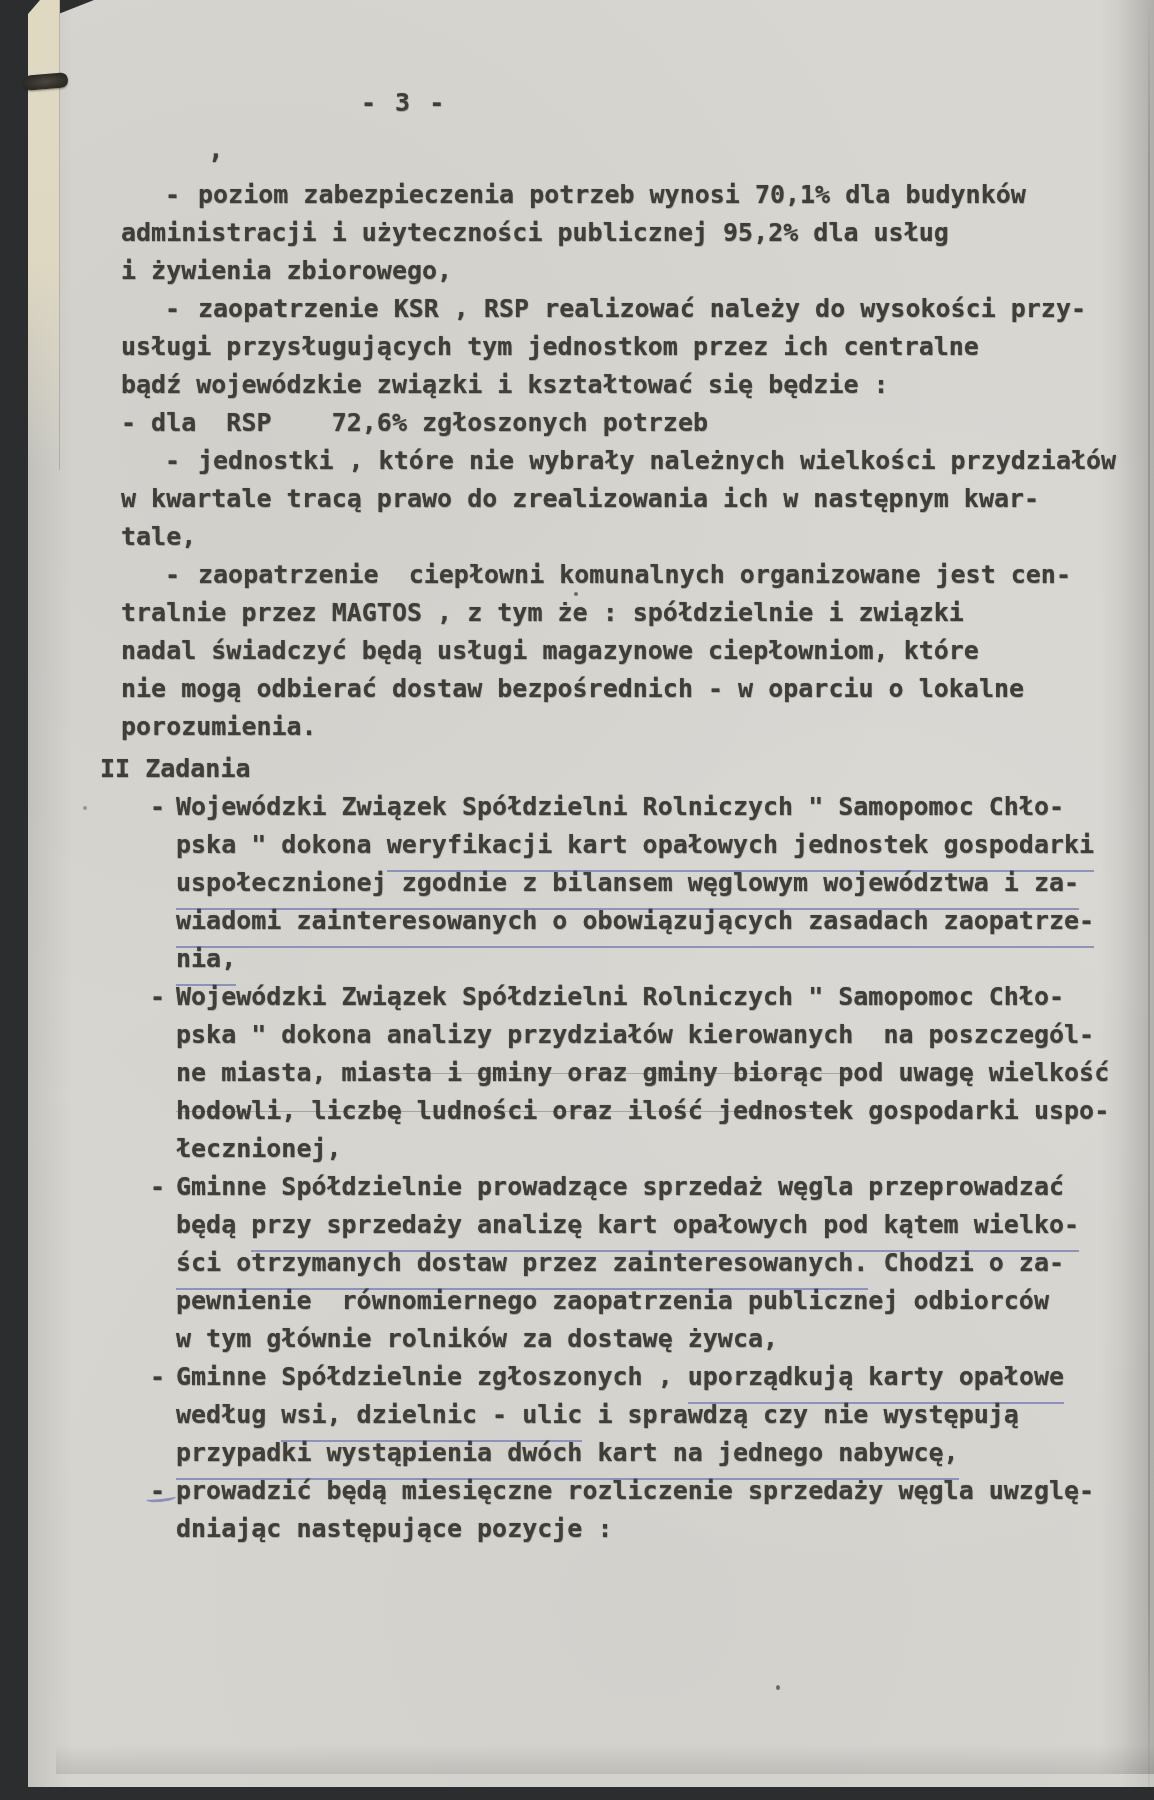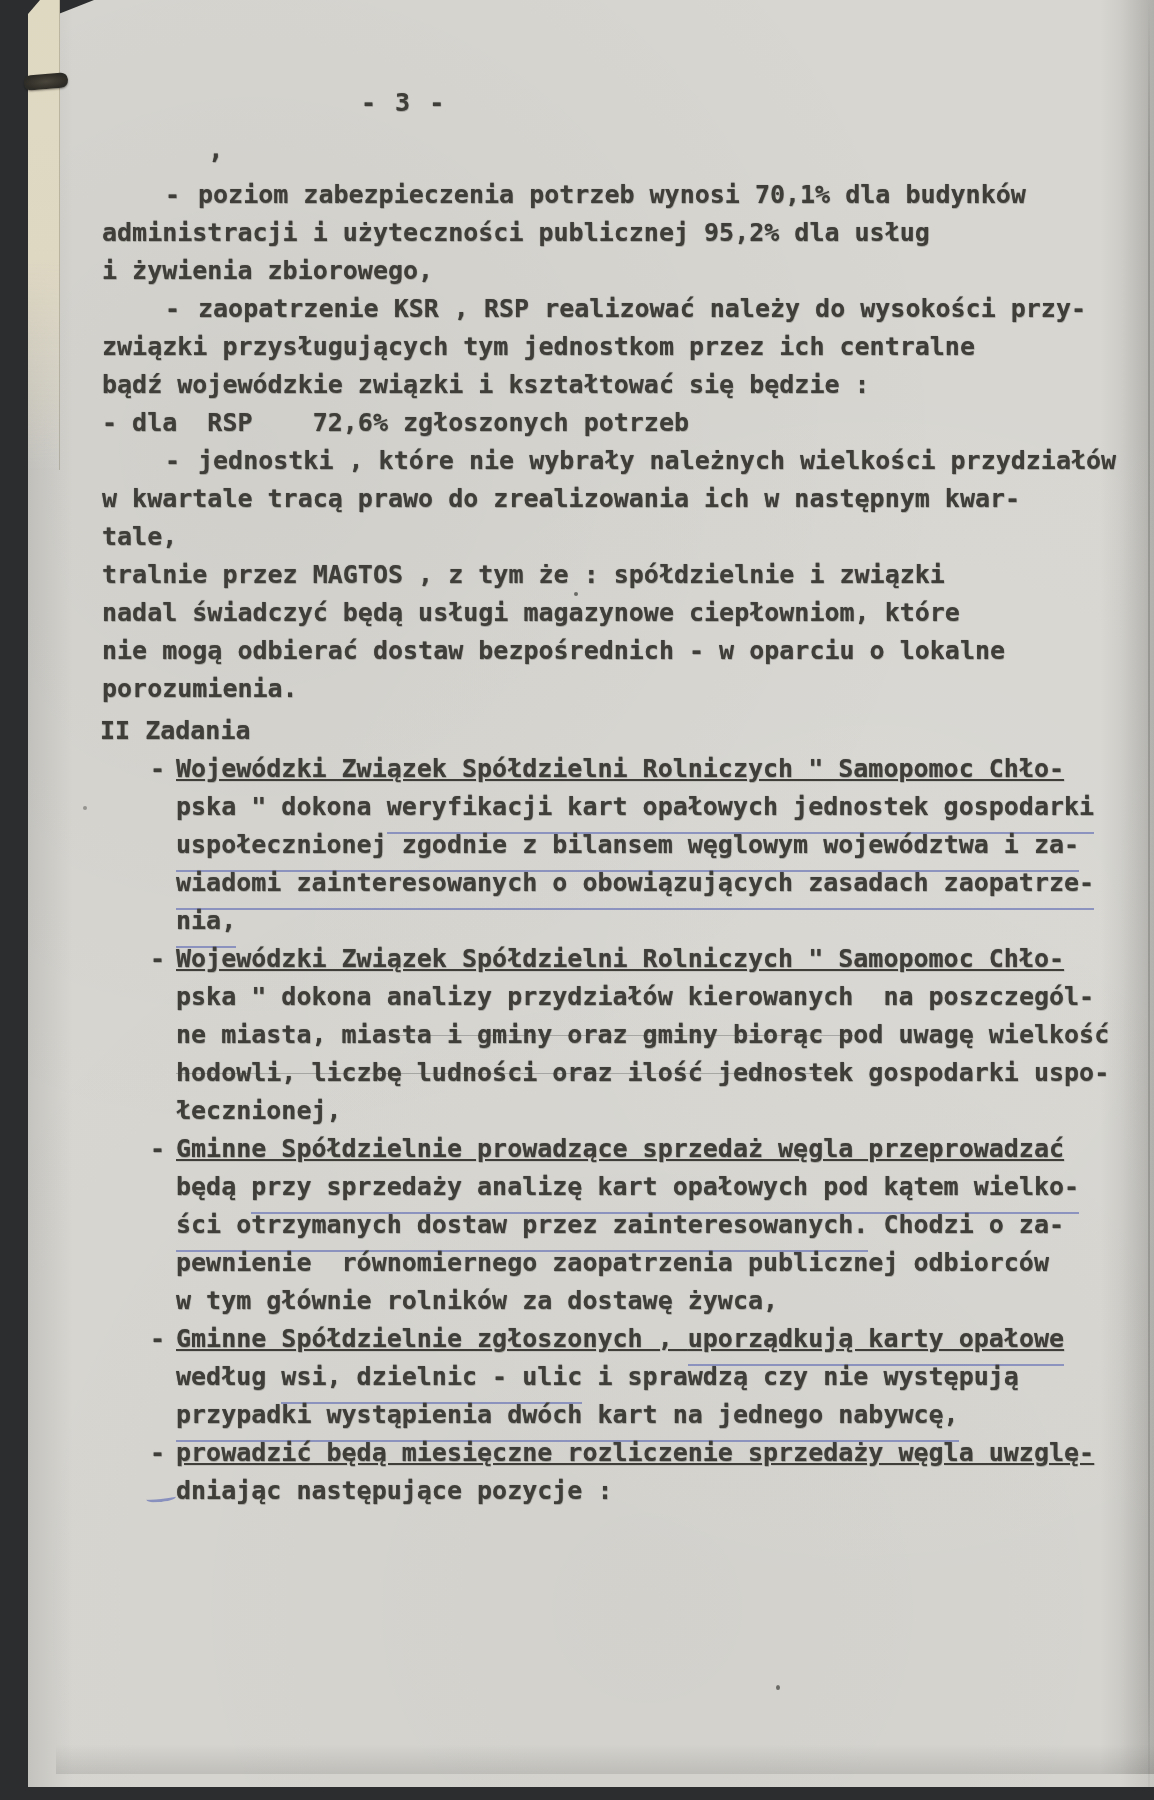--- a/index.html
+++ b/index.html
@@ -64,22 +64,22 @@
     position: absolute; left: 333px; top: 84px;
     font-size: 25px; line-height: 38px; letter-spacing: 2px;
   }
   .stray-comma {
     position: absolute; left: 180px; top: 130px;
     font-size: 26px; line-height: 38px;
   }
   .doc { position: absolute; left: 0; top: 176px; right: 0; }
   .line { font-size: 25px; line-height: 38px; white-space: pre; }
   .item1   { padding-left: 137px; }
-  .cont1   { padding-left: 74px; }
-  .item2   { padding-left: 122px; text-decoration: underline; }
+  .cont1   { padding-left: 93px; }
+  .item2   { padding-left: 122px; }
   .cont2   { padding-left: 148px; }
   .heading { padding-left: 72px; margin-top: 4px; }
   .item1 .bullet { display: inline-block; width: 33px; }
   .item2 .bullet { display: inline-block; width: 26px; }
 
   
   .u-blue   { border-bottom: 2px solid rgba(108,118,183,0.70); padding-bottom: 11px; }
   .u-pencil { border-bottom: 1px solid rgba(125,128,126,0.55); padding-bottom: 24px; }
 
   
@@ -99,26 +99,27 @@
 
 <div class="scene">
   <div class="paper">
     <div class="page-number ink">- 3 -</div>
     <div class="stray-comma ink">,</div>
     <div id="doc-lines" class="doc ink">
         <div class="line item1"><span class="bullet">-</span><span>poziom zabezpieczenia potrzeb wynosi 70,1% dla budynków</span></div>
         <div class="line cont1"><span>administracji i użyteczności publicznej 95,2% dla usług</span></div>
         <div class="line cont1"><span>i żywienia zbiorowego,</span></div>
         <div class="line item1"><span class="bullet">-</span><span>zaopatrzenie KSR , RSP realizować należy do wysokości przy-</span></div>
-        <div class="line cont1"><span>związki przysługujących tym jednostkom przez ich centralne</span></div>
+        <div class="line cont1"><span>usługi przysługujących tym jednostkom przez ich centralne</span></div>
         <div class="line cont1"><span>bądź wojewódzkie związki i kształtować się będzie :</span></div>
         <div class="line cont1"><span>- dla  RSP    72,6% zgłoszonych potrzeb</span></div>
         <div class="line item1"><span class="bullet">-</span><span>jednostki , które nie wybrały należnych wielkości przydziałów</span></div>
         <div class="line cont1"><span>w kwartale tracą prawo do zrealizowania ich w następnym kwar-</span></div>
         <div class="line cont1"><span>tale,</span></div>
+        <div class="line item1"><span class="bullet">-</span><span>zaopatrzenie  ciepłowni komunalnych organizowane jest cen-</span></div>
         <div class="line cont1"><span>tralnie przez MAGTOS , z tym że : spółdzielnie i związki</span></div>
         <div class="line cont1"><span>nadal świadczyć będą usługi magazynowe ciepłowniom, które</span></div>
         <div class="line cont1"><span>nie mogą odbierać dostaw bezpośrednich - w oparciu o lokalne</span></div>
         <div class="line cont1"><span>porozumienia.</span></div>
         <div class="line heading"><span>II Zadania</span></div>
         <div class="line item2"><span class="bullet">-</span><span>Wojewódzki Związek Spółdzielni Rolniczych " Samopomoc Chło-</span></div>
         <div class="line cont2"><span>pska " dokona </span><span class="u-blue">weryfikacji kart opałowych jednostek gospodarki</span></div>
         <div class="line cont2"><span class="u-blue">uspołecznionej zgodnie z </span><span class="u-blue">bilansem węglowym województwa i za-</span></div>
         <div class="line cont2"><span class="u-blue">wiadomi zainteresowanych o obowiązujących zasadach zaopatrze-</span></div>
         <div class="line cont2"><span class="u-blue">nia,</span></div>

